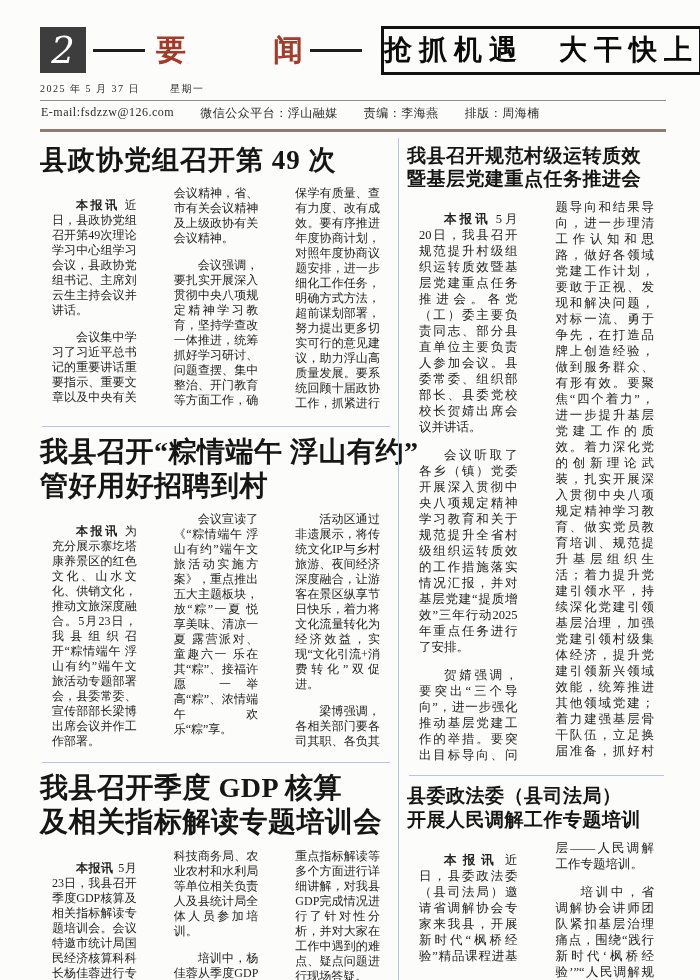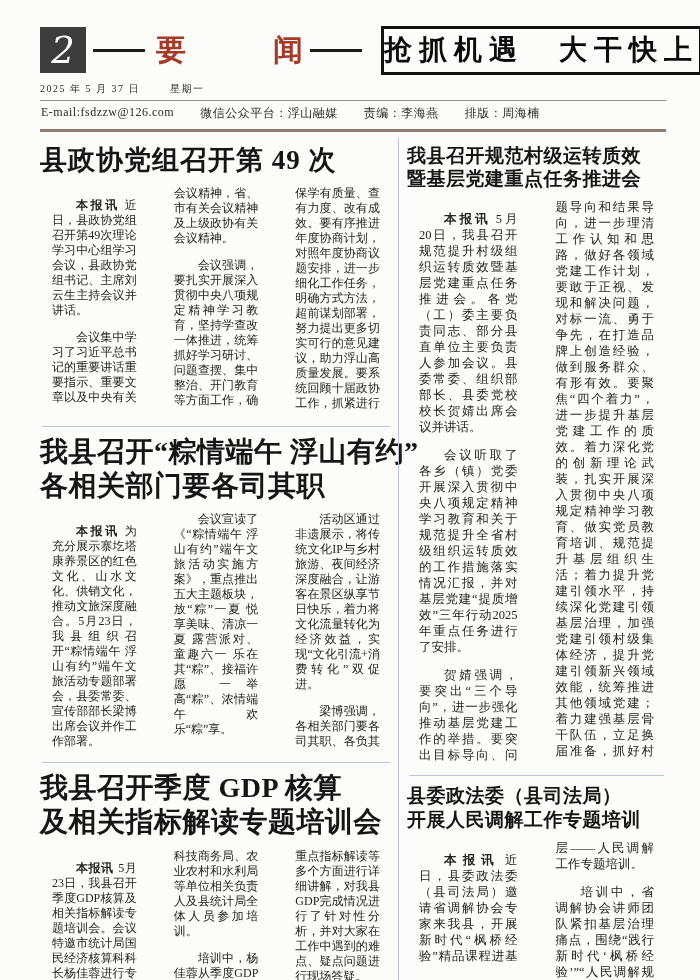--- a/index.html
+++ b/index.html
@@ -102,21 +102,21 @@
           <p class="para">会议强调，要扎实开展深入贯彻中央八项规定精神学习教育，坚持学查改一体推进，统筹抓好学习研讨、问题查摆、集中整治、开门教育等方面工作，确保学有质量、查有力度、改有成效。要有序推进年度协商计划，对照年度协商议题安排，进一步细化工作任务，明确方式方法，超前谋划部署，努力提出更多切实可行的意见建议，助力浮山高质量发展。要系统回顾十届政协工作，抓紧进行再谋划、再研究、再完善。要抓好社情民意信息工作，及时开展专题培训，抓实抓好机关干部和政协委员“两支队伍”，推动工作提质增效。要以学习教育推动作风建设，聚焦工作任务、工作纪律等，发现问题短板，制定改进措施，推动政协工作再上新台阶。</p>
 
         </div>
       </article>
 
       <div class="art-rule"></div>
 
       <article class="article">
         <h2 class="t-l">
           <span class="tline">我县召开“粽情端午 浮山有约”</span>
-          <span class="tline">各相关部门要各司其职</span>
+          <span class="tline">管好用好招聘到村</span>
         </h2>
         <div class="body cols3 h-a3">
           <p class="para"><b class="lede">本报讯</b><span>为充分展示寨圪塔康养景区的红色文化、山水文化、供销文化，推动文旅深度融合。5月23日，我县组织召开“粽情端午 浮山有约”端午文旅活动专题部署会，县委常委、宣传部部长梁博出席会议并作工作部署。</span></p>
           <p class="para">会议宣读了《“粽情端午 浮山有约”端午文旅活动实施方案》，重点推出五大主题板块，放“粽”一夏 悦享美味、清凉一夏 露营派对、童趣六一 乐在其“粽”、接福许愿 一举高“粽”、浓情端午 欢乐“粽”享。</p>
           <p class="para">活动区通过非遗展示，将传统文化IP与乡村旅游、夜间经济深度融合，让游客在景区纵享节日快乐，着力将文化流量转化为经济效益，实现“文化引流+消费转化”双促进。</p>
           <p class="para">梁博强调，各相关部门要各司其职、各负其责、密切协同配合，做好人员的科学调度，切实做好主题活动的组织实施。要全方位扩大宣传覆盖面与影响力，运用多种媒体渠道，精心策划宣传方案。同时要夯实安全基础，做好应对防范，认真开展节日期间安全隐患排查整治工作。</p>
           <p class="byline">（王 晶）</p>
         </div>
       </article>
 

